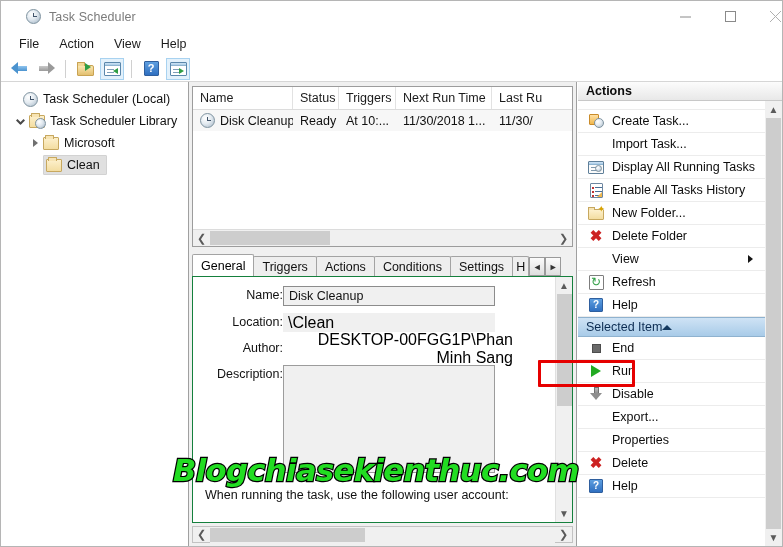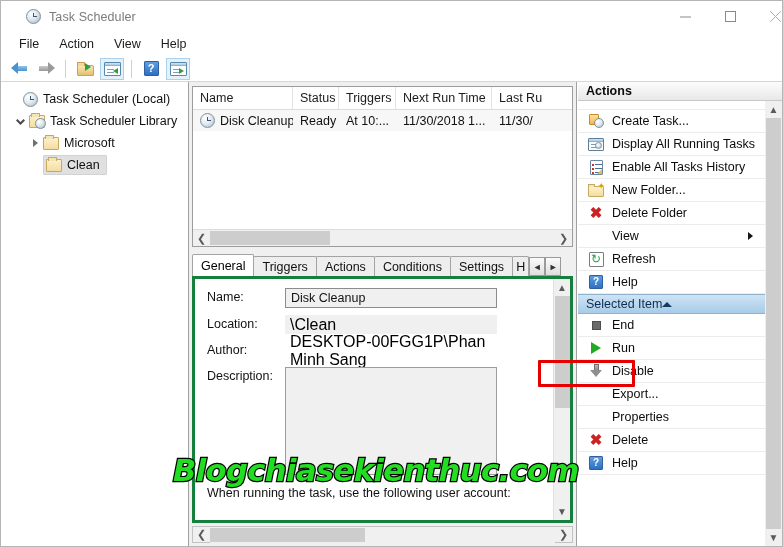--- a/index.html
+++ b/index.html
@@ -193,22 +193,23 @@
     background: #ffffff; height: 22px; color: #000000; position: relative; z-index: 3;
   }
   .tab.clipped { overflow: hidden; max-width: 18px; padding: 0 3px; }
   .tab-spin { display: flex; margin-left: 1px; align-self: flex-end; }
   .tab-spin .sp {
     width: 16px; height: 19px; background: linear-gradient(#fbfbfb,#dedede);
     border: 1px solid #9a9a9a; display: flex; align-items: center; justify-content: center;
     font-size: 9px; color: #333;
   }
   .detail-box {
-    flex: 1; background: #ffffff; border: 3px solid #15803d; position: relative; overflow: hidden;
+    flex: 1; background: #ffffff; border: 1px solid #15803d; position: relative; overflow: hidden;
     display: flex;
+    text-align: right;
   }
   .detail-inner { flex: 1; padding: 9px 0 0 0; position: relative; }
   .frm-row { display: flex; align-items: flex-start; margin-bottom: 7px; padding-left: 12px; }
   .frm-lbl { width: 78px; font-size: 12.5px; color: #111111; flex: none; padding-top: 2px; }
   .frm-input {
     height: 20px; background: #f0f0f0; border: 1px solid #8c8c8c;
     display: flex; align-items: center; padding-left: 5px; font-size: 12.5px; color: #111;
   }
   .frm-plain { height: 19px; display: flex; align-items: center; background: #f0f0f0; padding-left: 5px; }
   .frm-plain.nobg { background: transparent; }
@@ -535,20 +536,24 @@
           <div class="ap-item">
             <div class="ap-ico">
               <div class="i-task">
                   <div class="pg"></div>
                   <div class="clk"></div>
                 </div>
             </div>
             <div class="ap-txt">Create Task...</div>
           </div>
 
+          <div class="ap-item">
+            <div class="ap-ico"></div>
+            <div class="ap-txt">Import Task...</div>
+          </div>
 
           <div class="ap-item">
             <div class="ap-ico">
               <div class="i-mon">
                   <div class="bar"></div>
                   <div class="ln" style="top:5px;width:8px;"></div>
                   <div class="ln" style="top:8px;width:6px;"></div>
                   <div class="dot"></div>
                 </div>
             </div>

